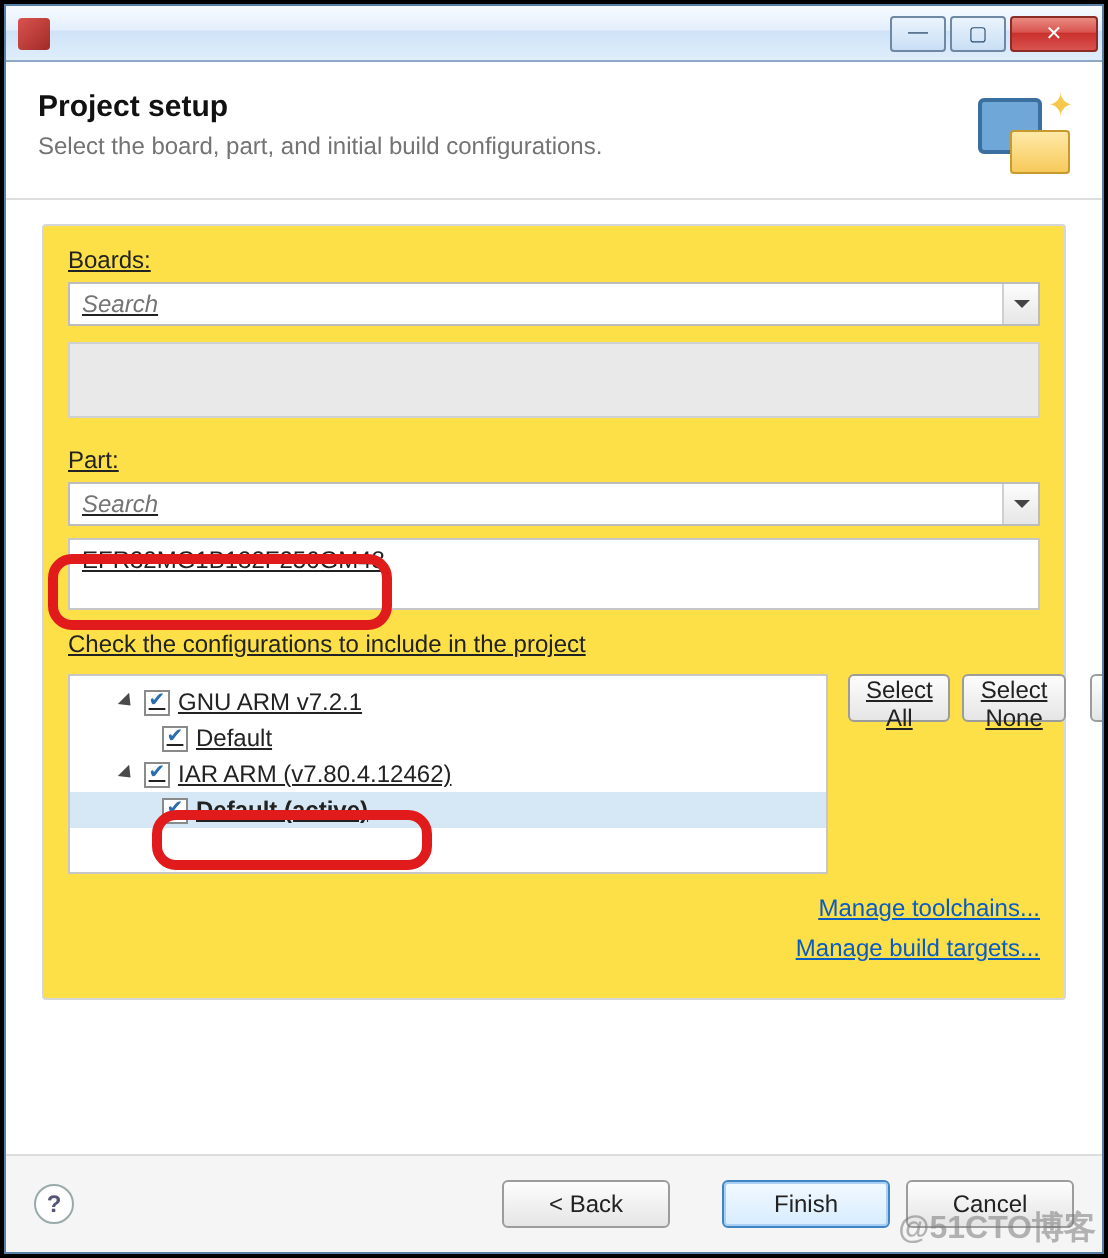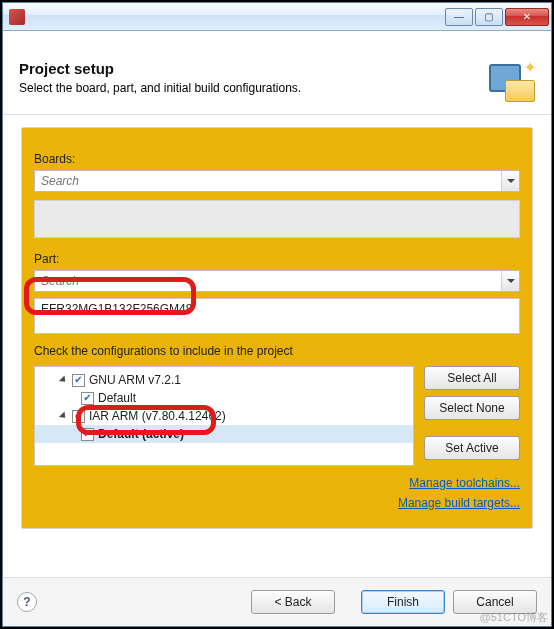--- a/index.html
+++ b/index.html
@@ -45,28 +45,28 @@
     background: linear-gradient(to bottom,#eaf3fc,#c9dff5);
     font-size: 10px; color: #30506f;
     cursor: default;
   }
   .win-btn.close {
     background: linear-gradient(to bottom,#e88b80 0%, #d9534f 45%, #c9302c 46%, #d9534f 100%);
     color: #fff; border-color: #8b2c27;
     width: 44px;
   }
   .header {
-    padding: 29px 16px 12px 16px;
+    padding: 14px 16px 12px 16px;
     display: flex;
     align-items: flex-start;
     border-bottom: 1px solid #ddd;
   }
   .header-text { flex: 1; }
   .header-title { font-size: 15px; font-weight: bold; color: #111; margin-bottom: 4px; }
-  .header-sub { color: #000000; }
+  .header-sub { color: #737373; }
   .header-icon {
     width: 48px; height: 42px;
     margin-left: 8px;
     position: relative;
   }
   .chip {
     position: absolute; left: 2px; top: 4px; width: 32px; height: 28px;
     background: #6fa8d8; border: 2px solid #3b6fa0; border-radius: 3px;
   }
   .chip::before, .chip::after {
@@ -82,23 +82,24 @@
   }
   .content {
     flex: 1;
     padding: 12px 18px 4px 18px;
     overflow: hidden;
     color: #222;
   }
   .group-panel {
     border: 1px solid #d7d7d7;
     border-radius: 2px;
-    padding: 24px 12px 12px 12px;
+    padding: 10px 12px 12px 12px;
     margin-bottom: 10px;
-    background: #eab308;
+    background: #fde047;
+    text-decoration: underline;
   }
   .label { margin-bottom: 4px; color: #222; }
   .search-row {
     display: flex; align-items: flex-start;
     background: #fff; border: 1px solid #bcbcbc;
     height: 22px;
   }
   .search-row input {
     flex: 1; border: none; outline: none; font: inherit;
     font-style: italic; color: #888; padding: 0 6px; height: 100%;
@@ -149,21 +150,21 @@
     transform: rotate(45deg);
     margin-right: 2px;
   }
   .cb {
     width: 13px; height: 13px; flex: none;
     border: 1px solid #8a8a8a; background: #fff;
     display: inline-flex; align-items: center; justify-content: center;
     font-size: 10px; color: #2a6db0; line-height: 1;
   }
   .bold { font-weight: bold; }
-  .side-btns { display: flex; flex-direction: column; gap: 6px; width: 96px; }
+  .side-btns { display: flex; flex-direction: row; gap: 6px; width: 96px; }
   .btn {
     height: 24px;
     border: 1px solid #9c9c9c; border-radius: 3px;
     background: linear-gradient(#fdfdfd,#e5e5e5);
     font: inherit; color: #222;
     cursor: default;
     padding: 0 8px;
   }
   .links { text-align: right; margin-top: 10px; }
   .links a { color: #0a5bc4; text-decoration: underline; display: block; margin-bottom: 6px; cursor: default; }
@@ -187,22 +188,23 @@
   }
   .footer .btn { width: 84px; }
   .btn.primary {
     border-color: #3f84c4;
     box-shadow: 0 0 0 1px #a9d0f4 inset;
     background: linear-gradient(#f2f9ff,#d7ecff);
   }
   .btn.disabled { color: #9a9a9a; }
   .watermark {
     position: absolute; right: 6px; bottom: 4px;
-    color: rgba(120,120,120,0.55); font-size: 11px;
+    color: rgba(120,120,120,0.55); font-size: 16px;
     pointer-events: none;
+    font-weight: bold;
   }
 </style>
 </head>
 <body>
 
 <div class="outer-border">
 <div class="window">
 
   <div class="titlebar">
     <div class="app-icon"></div>

